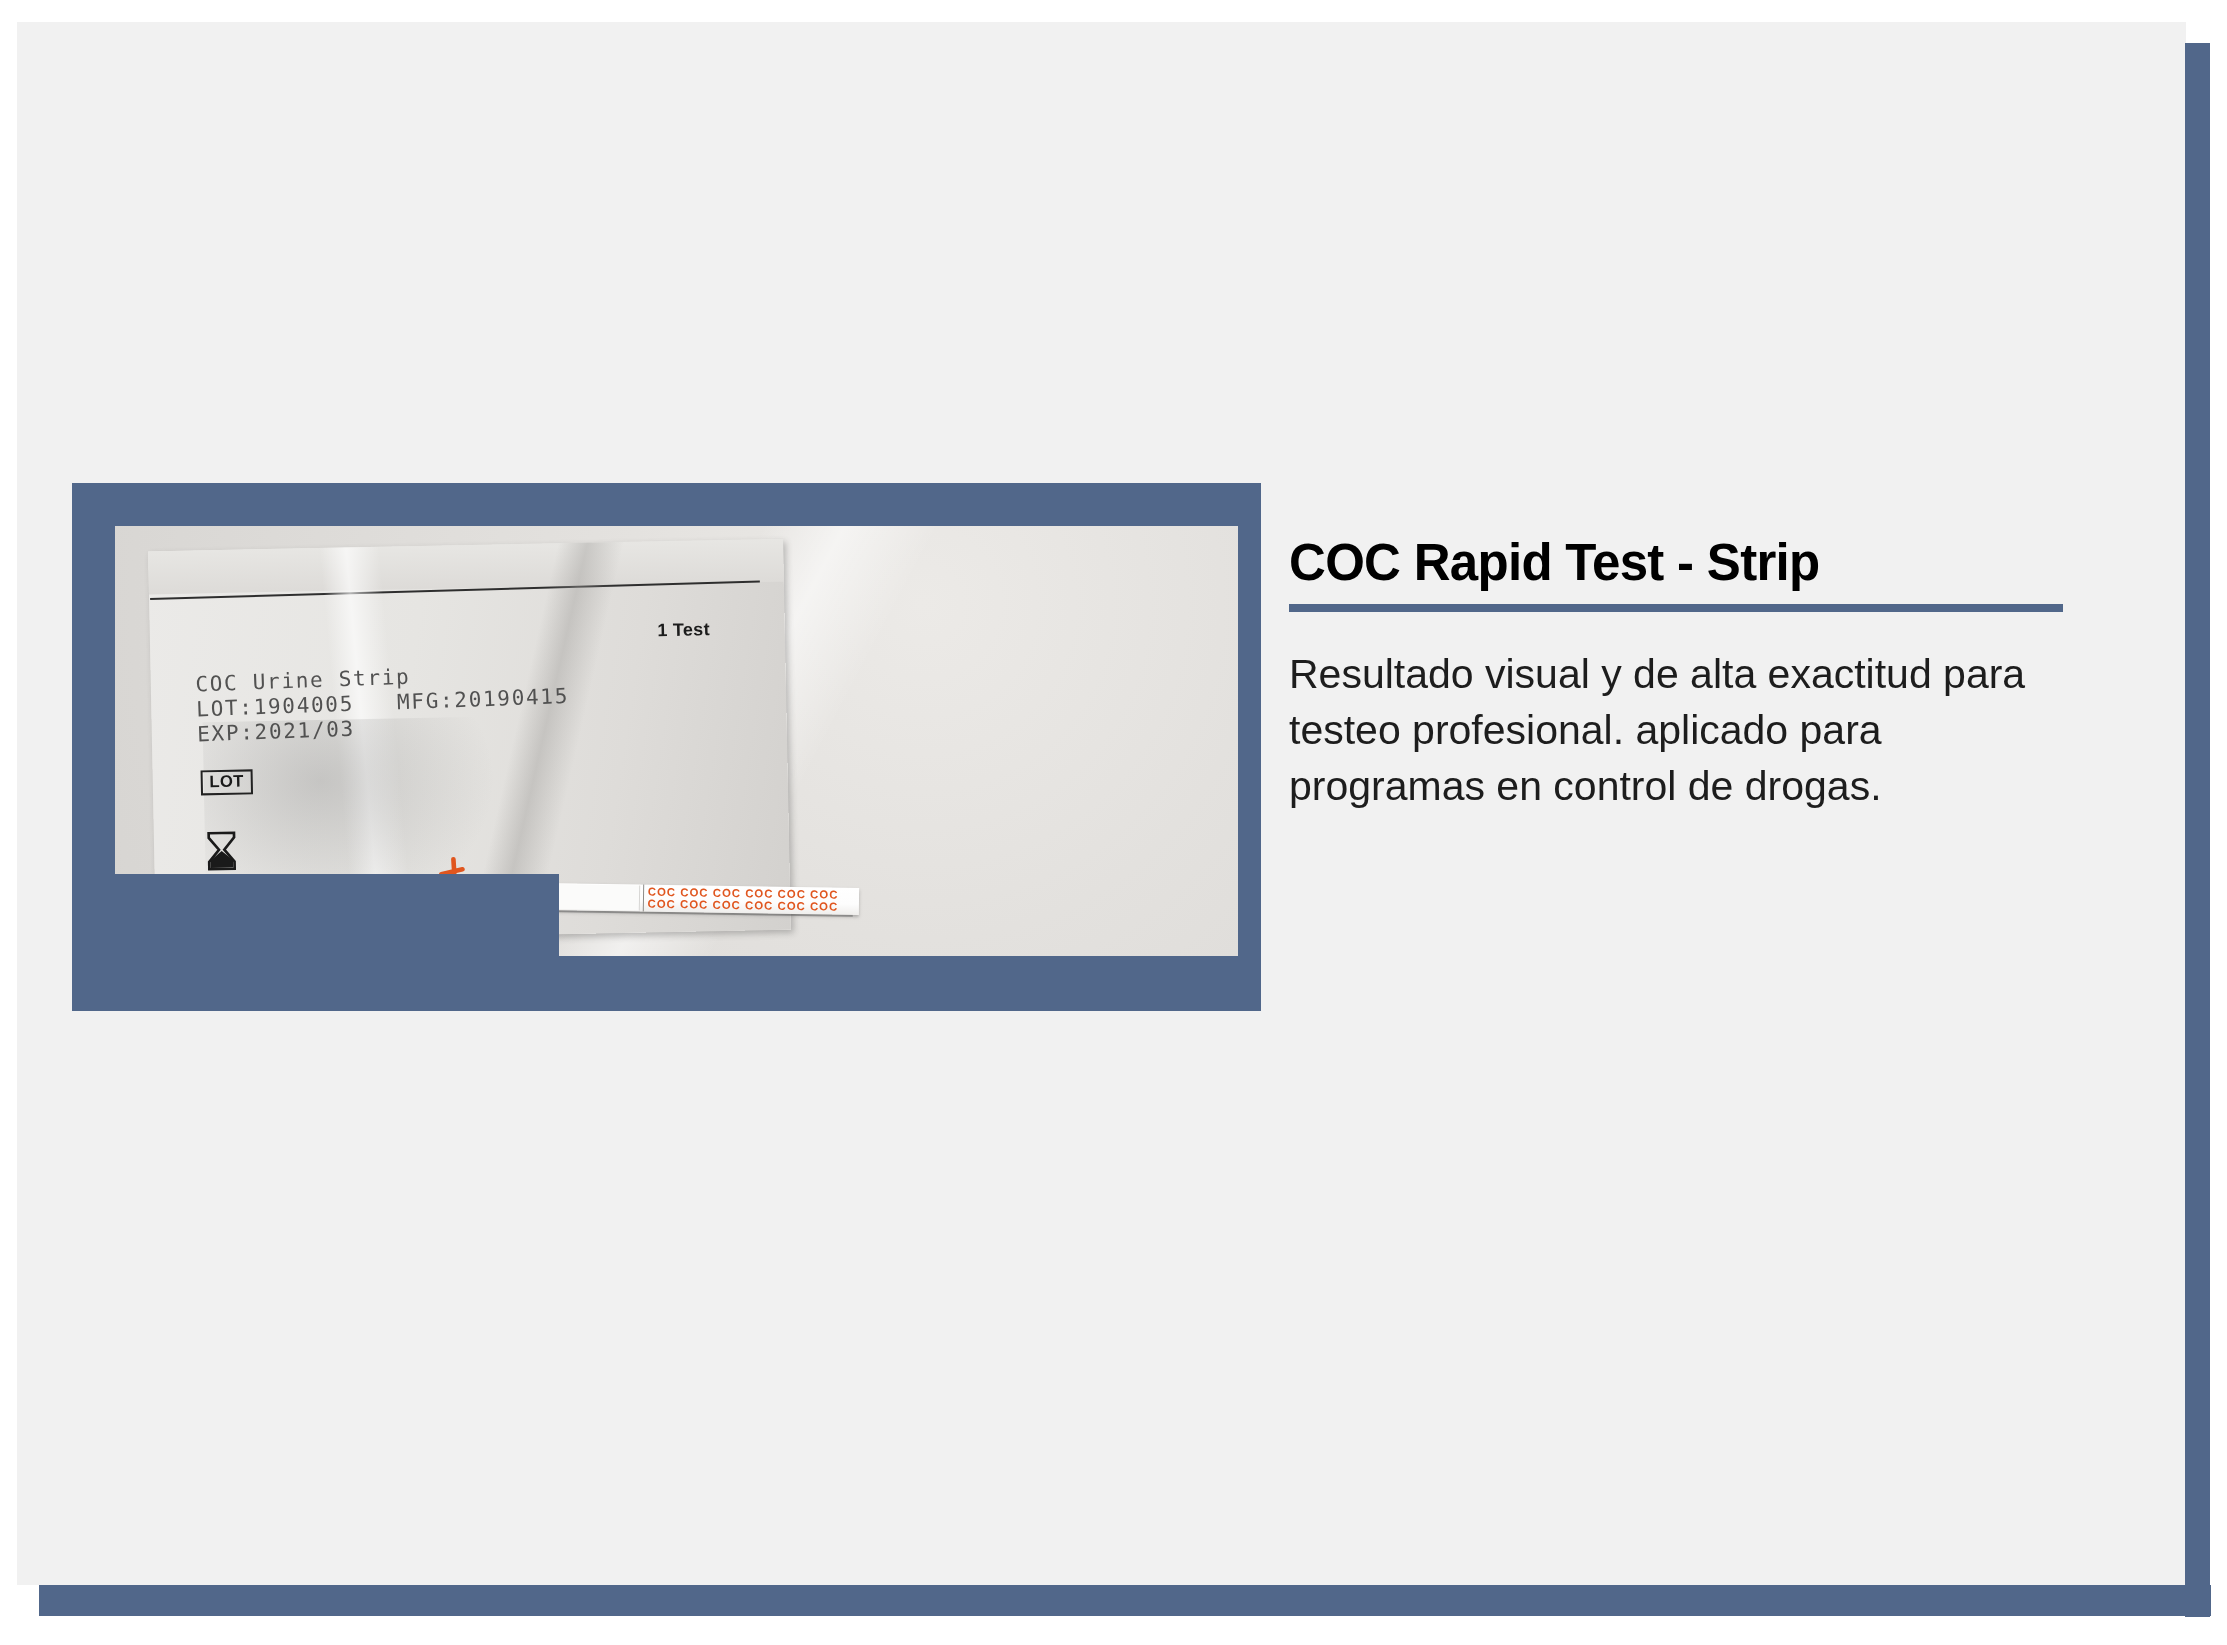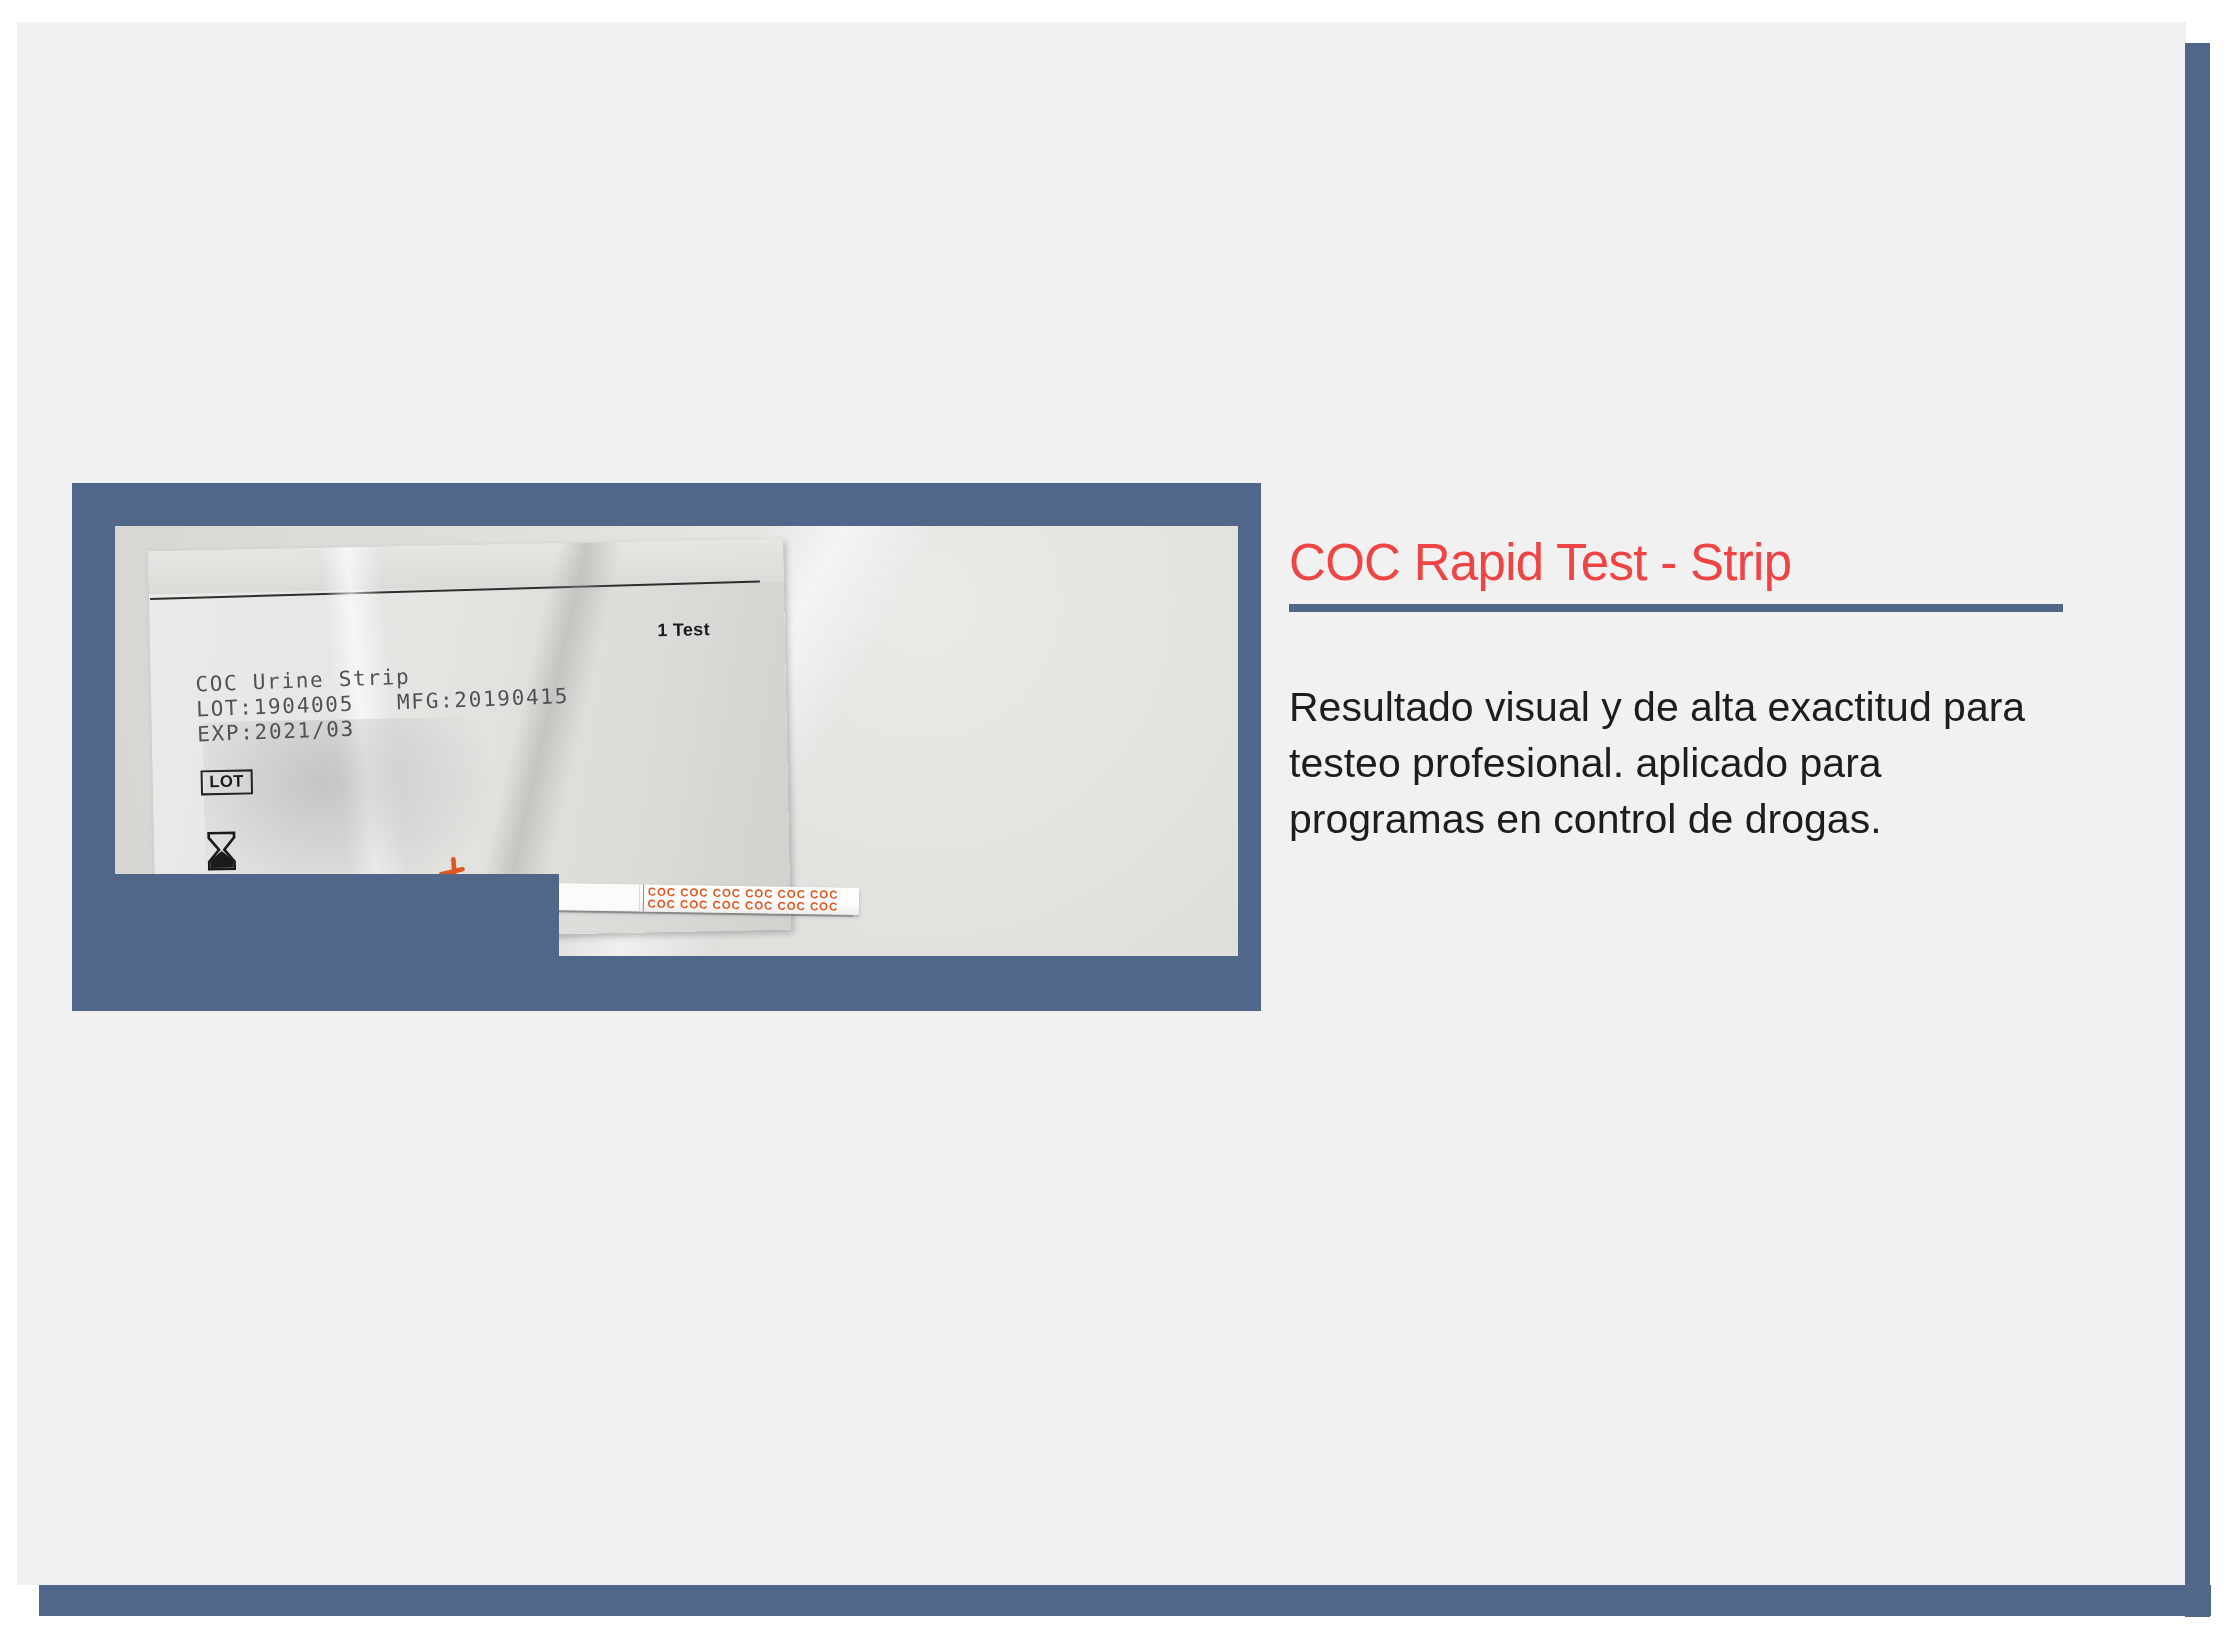--- a/index.html
+++ b/index.html
@@ -277,36 +277,36 @@
 
   
   .text-col {
     position: absolute;
     left: 1289px;
     top: 534px;
     width: 815px;
   }
   .title {
     font-family: "Liberation Sans Narrow", "Liberation Sans", sans-serif;
-    font-weight: normal;
+    font-weight: bold;
     font-size: 51px;
     line-height: 57px;
-    color: #ef4444;
+    color: #000000;
     letter-spacing: -0.7px;
     margin: 0;
     white-space: nowrap;
   }
   .title-rule {
     margin-top: 13.4px;
     width: 774px;
     height: 7.3px;
     background: #51678a;
   }
   .body-copy {
-    margin-top: 67px;
+    margin-top: 34px;
     font-family: "Liberation Sans Narrow", "Liberation Sans", sans-serif;
     font-weight: 300;
     font-size: 41px;
     line-height: 56px;
     color: #1d1d1d;
     width: 788px;
   }
 </style>
 </head>
 <body>

